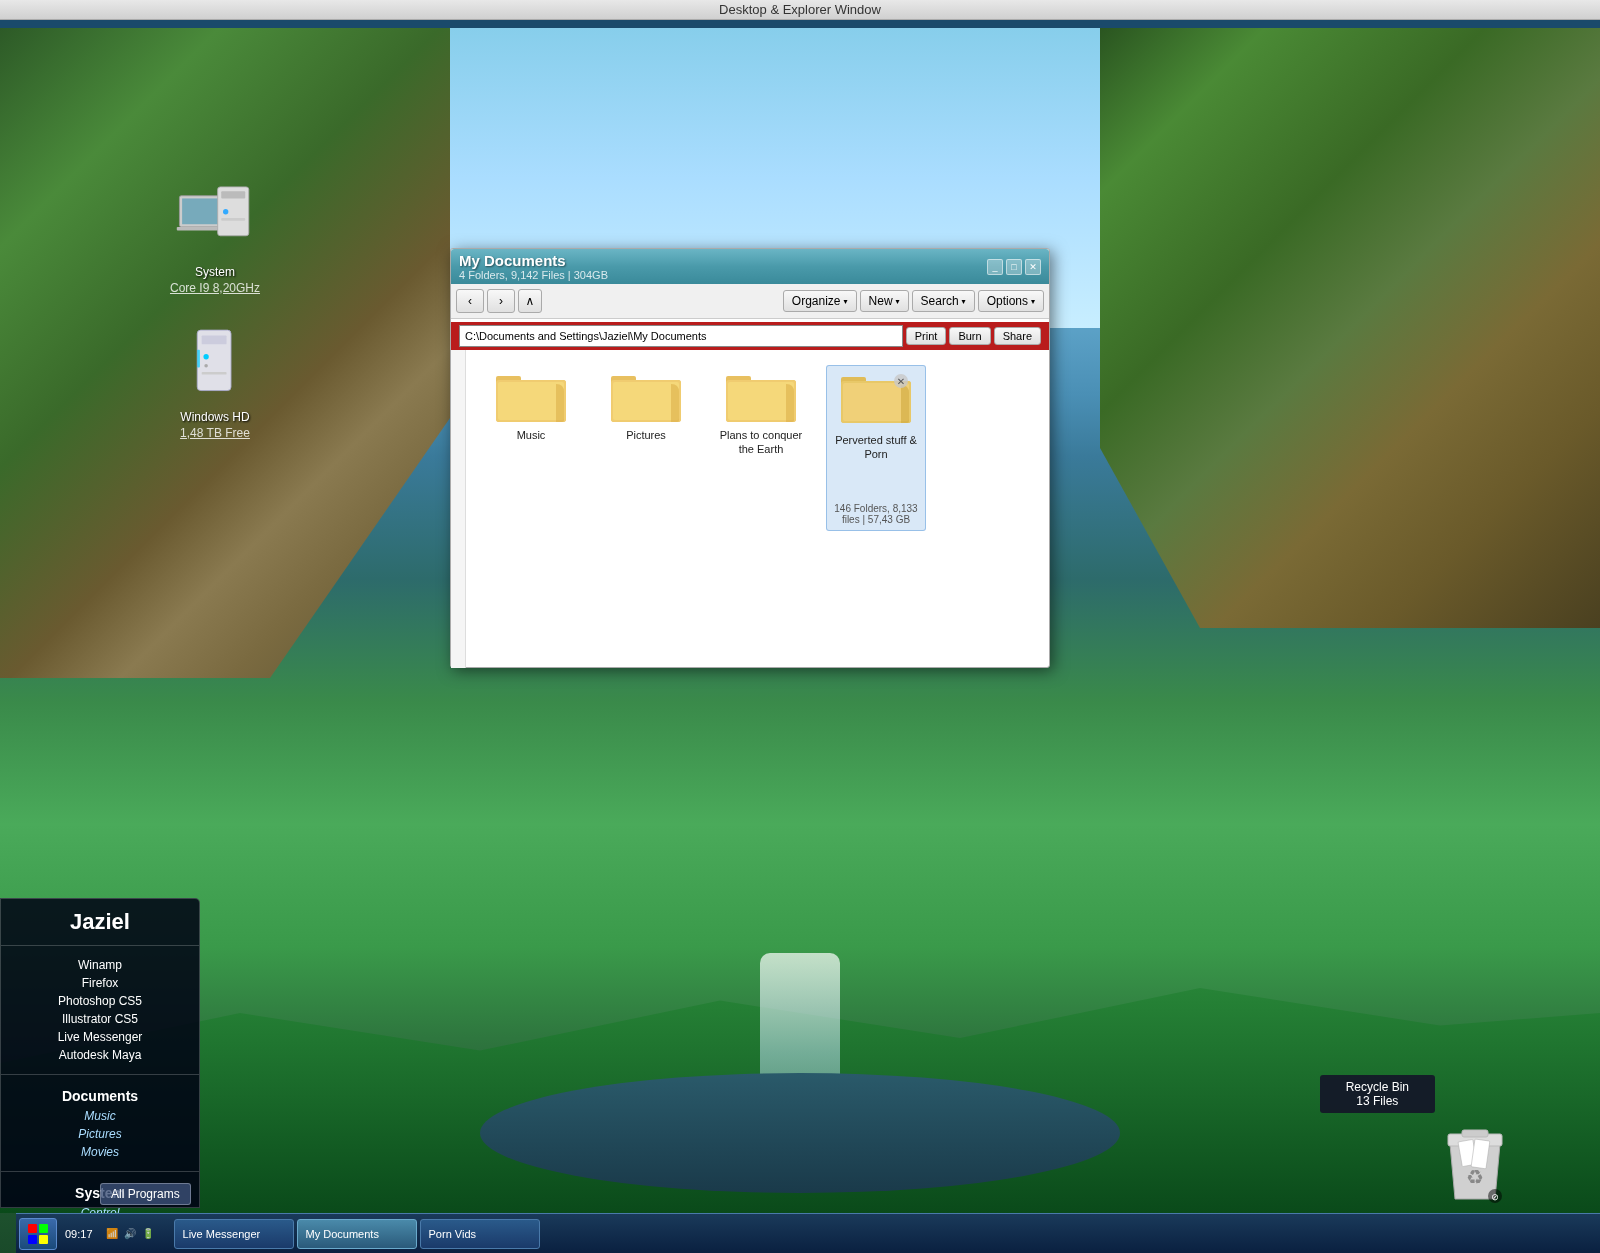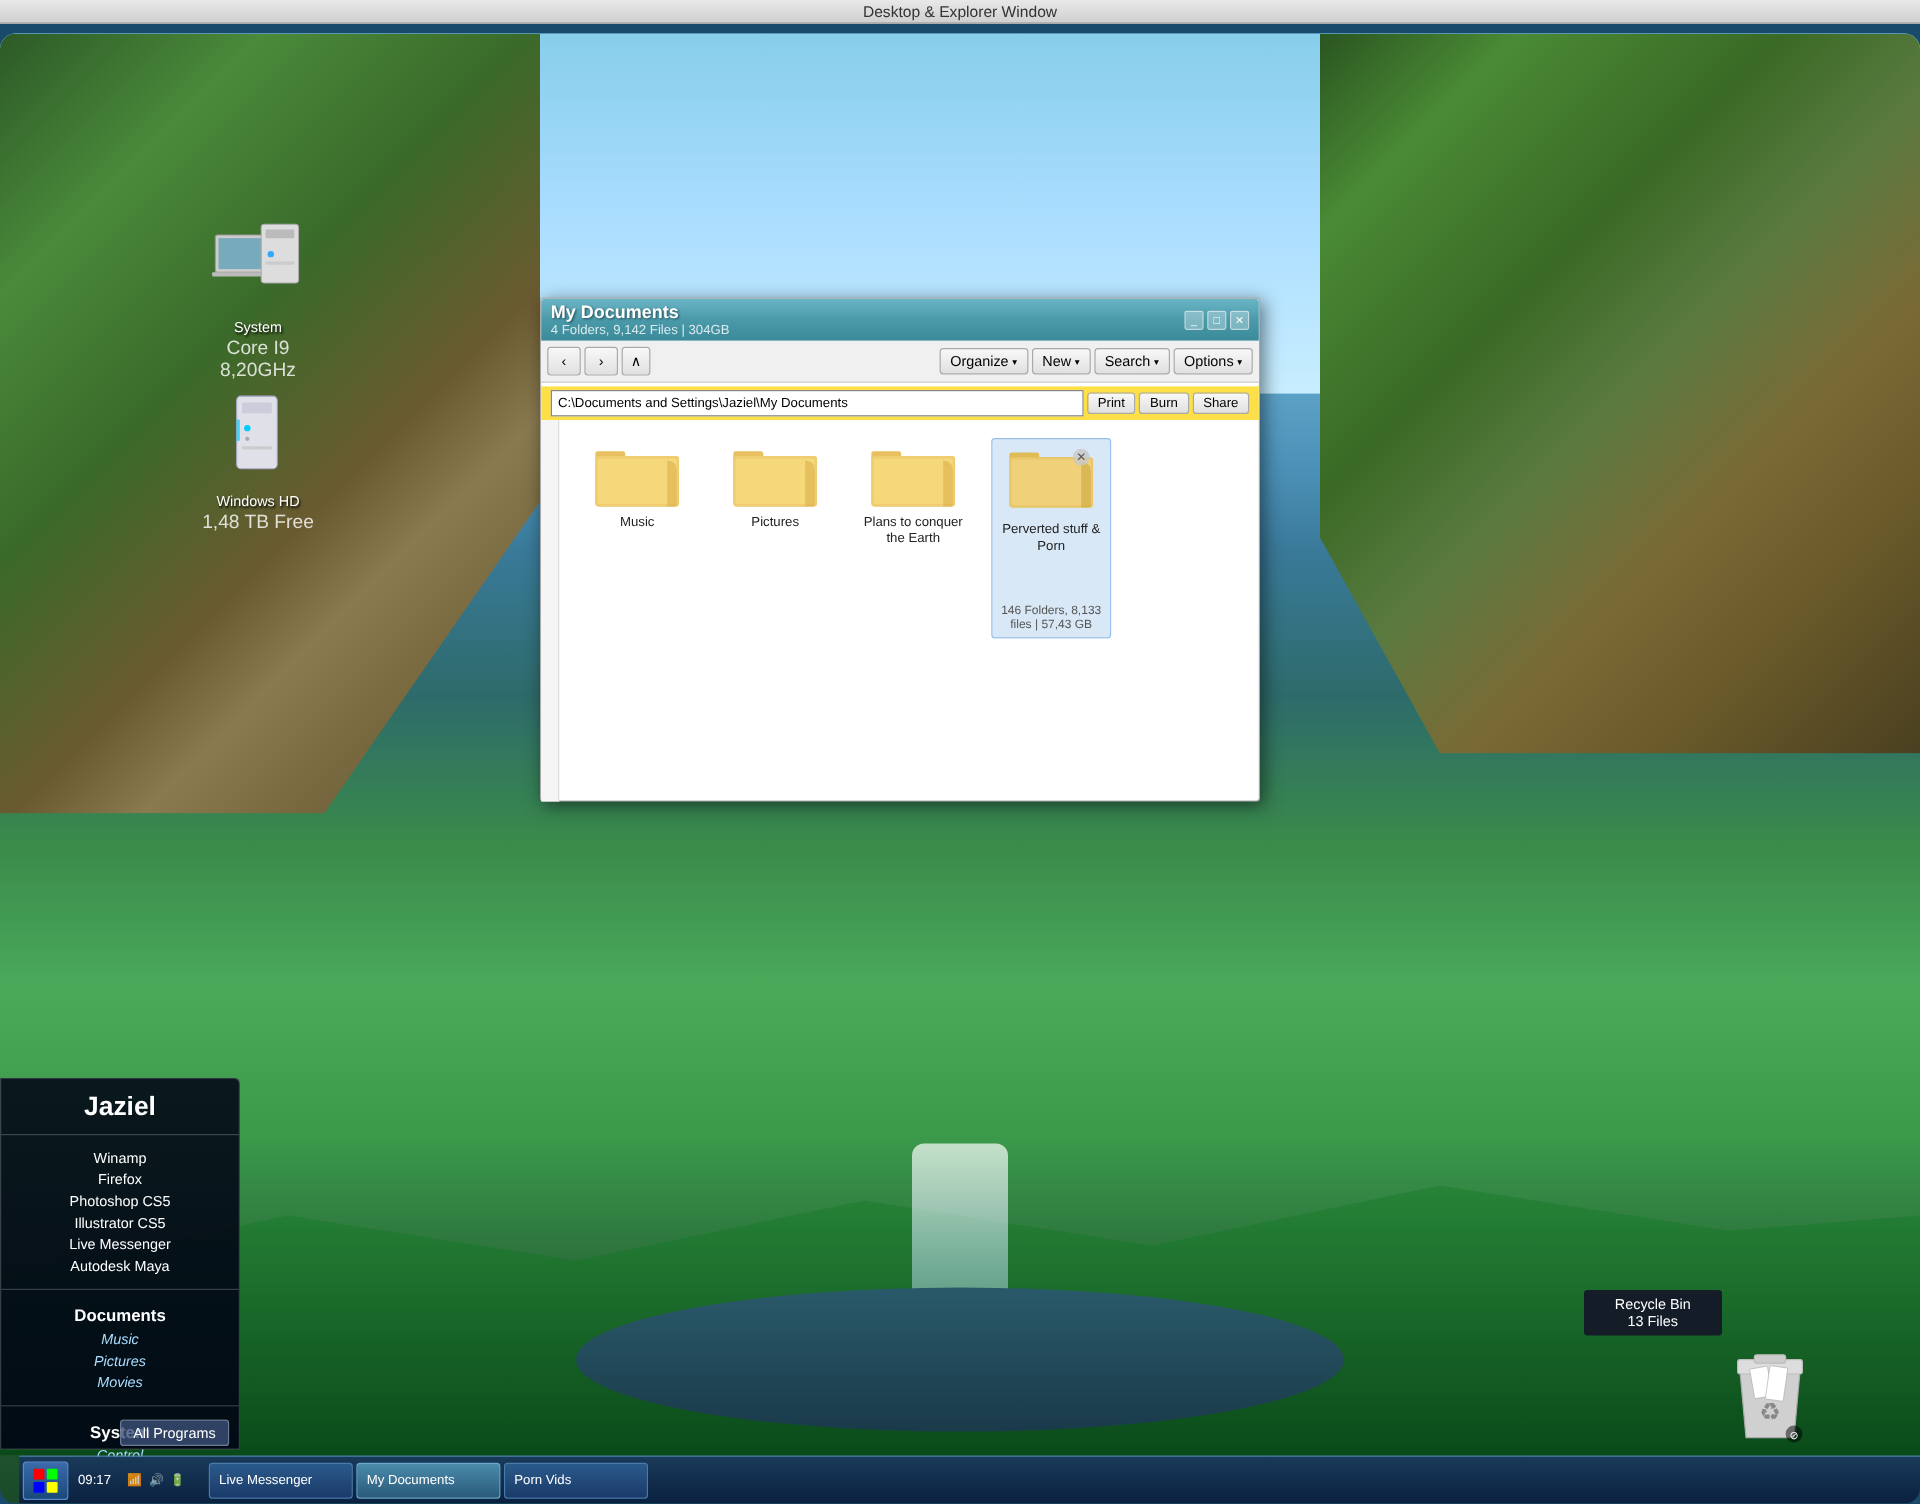--- a/index.html
+++ b/index.html
@@ -26,21 +26,20 @@
       border-bottom: 1px solid #aaa;
       z-index: 100;
     }
 
     
     #desktop {
       position: absolute;
       top: 28px; left: 0; right: 0; bottom: 0;
       background: linear-gradient(180deg, #87CEEB 0%, #6aB0D5 20%, #4a8fb5 30%, #3a7a9a 35%, #2d6b6b 45%, #3a8a4a 55%, #4aaa5a 65%, #3a9a4a 75%, #2a6a3a 85%, #1a4a2a 100%);
       overflow: hidden;
-      border-radius: 13px;
     }
 
     
     .cliff-left {
       position: absolute;
       top: 0; left: 0;
       width: 450px;
       height: 650px;
       background: linear-gradient(135deg, #2d5a27 0%, #4a8a3a 20%, #3a6a2a 40%, #6a5a30 60%, #8a7a50 70%, #7a6a40 80%, #5a5030 100%);
       clip-path: polygon(0 0, 100% 0, 100% 60%, 80% 80%, 60% 100%, 0 100%);
@@ -157,22 +156,23 @@
     }
 
     .desktop-icon .icon-label {
       font-size: 12px;
       text-shadow: 1px 1px 2px black;
       margin-top: 3px;
       line-height: 1.3;
     }
 
     .desktop-icon .icon-sublabel {
-      font-size: 16px;
+      font-size: 12px;
       color: rgba(255,255,255,0.8);
+      text-decoration: underline;
     }
 
     
     #icon-system {
       top: 150px;
       left: 155px;
     }
 
     #icon-windows-hd {
       top: 295px;
@@ -281,21 +281,21 @@
     .menu-btn .arrow {
       font-size: 8px;
     }
 
     #address-bar {
       display: flex;
       align-items: center;
       gap: 3px;
       margin-top: 3px;
       padding: 3px 8px;
-      background: #fde047;
+      background: #b91c1c;
     }
 
     .address-input {
       flex: 1;
       height: 22px;
       border: 1px solid #888;
       padding: 2px 5px;
       font-size: 11px;
       background: white;
     }

